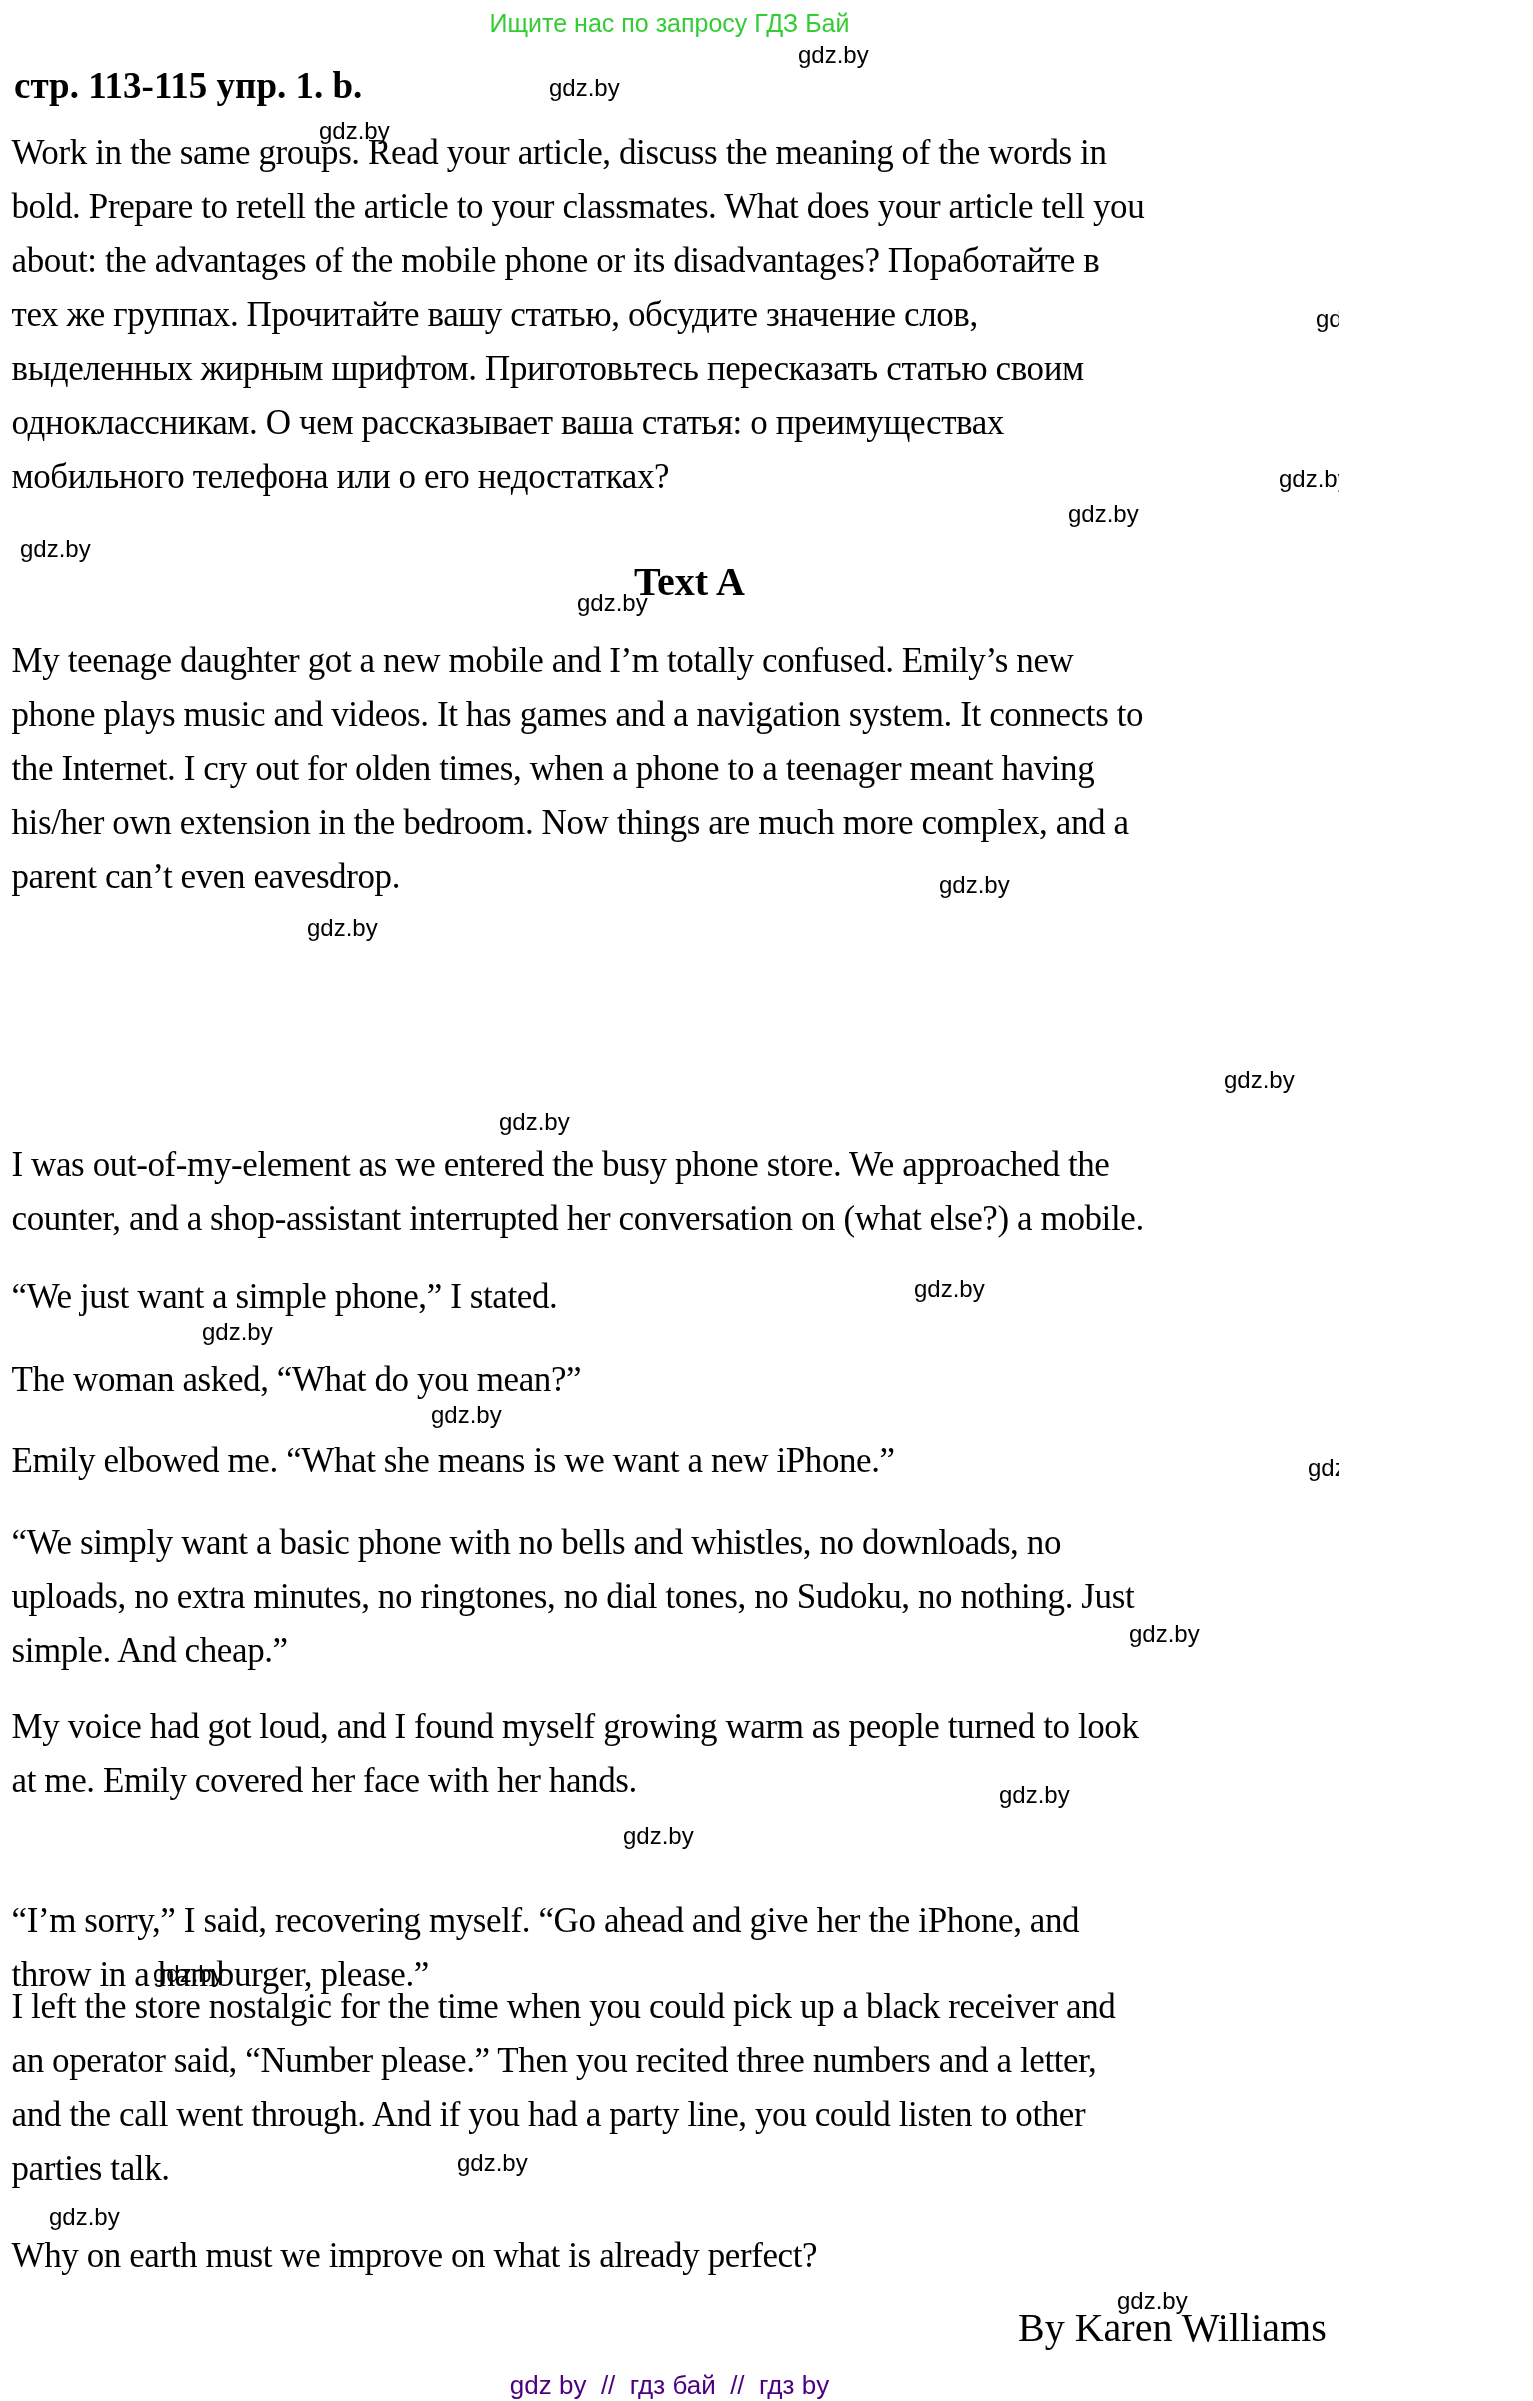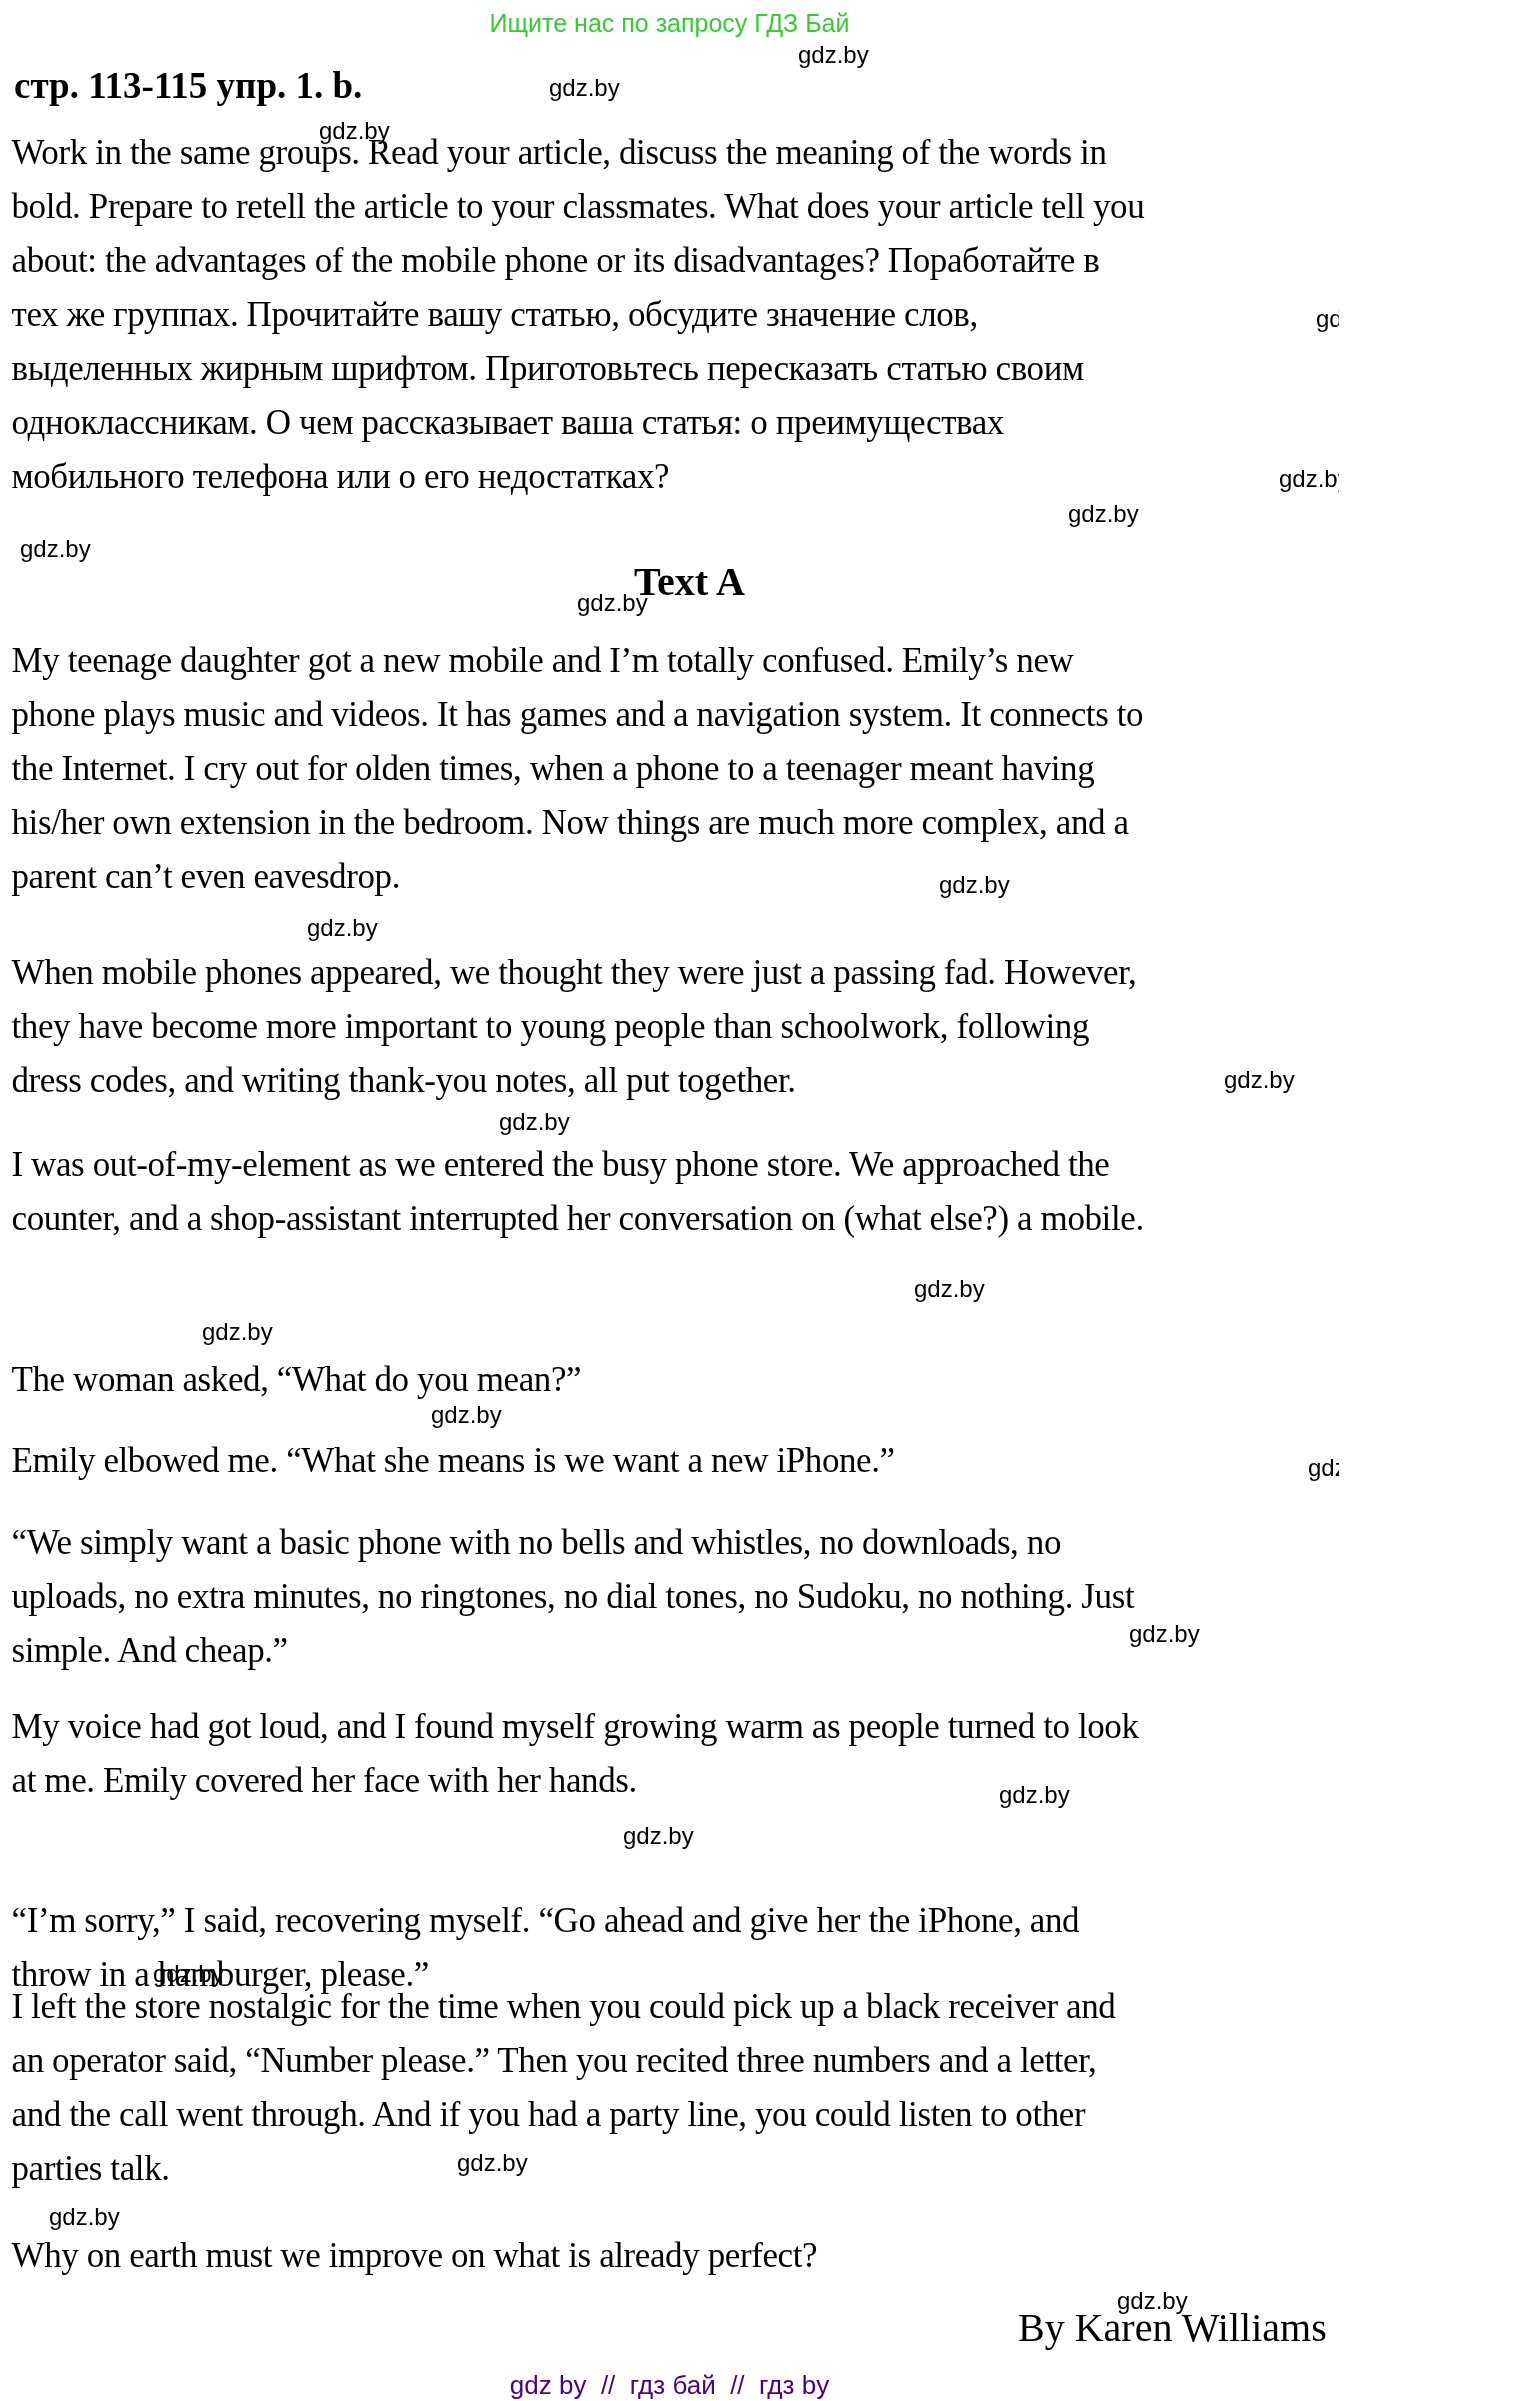--- a/index.html
+++ b/index.html
@@ -124,25 +124,23 @@
 одноклассникам. О чем рассказывает ваша статья: о преимуществах
 мобильного телефона или о его недостатках?</div>
 
   <h2 class="text-a-title">Text A</h2>
 
   <div class="para p1">My teenage daughter got a new mobile and I’m totally confused. Emily’s new
 phone plays music and videos. It has games and a navigation system. It connects to
 the Internet. I cry out for olden times, when a phone to a teenager meant having
 his/her own extension in the bedroom. Now things are much more complex, and a
 parent can’t even eavesdrop.</div>
-  <div class="para p2">When mobile phones appeared, we thought they were just a passing fad. However,
-they have become more important to young people than schoolwork, following
-dress codes, and writing thank-you notes, all put together.</div>
   <div class="para p3">I was out-of-my-element as we entered the busy phone store. We approached the
 counter, and a shop-assistant interrupted her conversation on (what else?) a mobile.</div>
+  <div class="para p4">“We just want a simple phone,” I stated.</div>
   <div class="para p5">The woman asked, “What do you mean?”</div>
   <div class="para p6">Emily elbowed me. “What she means is we want a new iPhone.”</div>
   <div class="para p7">“We simply want a basic phone with no bells and whistles, no downloads, no
 uploads, no extra minutes, no ringtones, no dial tones, no Sudoku, no nothing. Just
 simple. And cheap.”</div>
   <div class="para p8">My voice had got loud, and I found myself growing warm as people turned to look
 at me. Emily covered her face with her hands.</div>
   <div class="para p9">“I’m sorry,” I said, recovering myself. “Go ahead and give her the iPhone, and
 throw in a hamburger, please.”</div>
   <div class="para p10">I left the store nostalgic for the time when you could pick up a black receiver and

